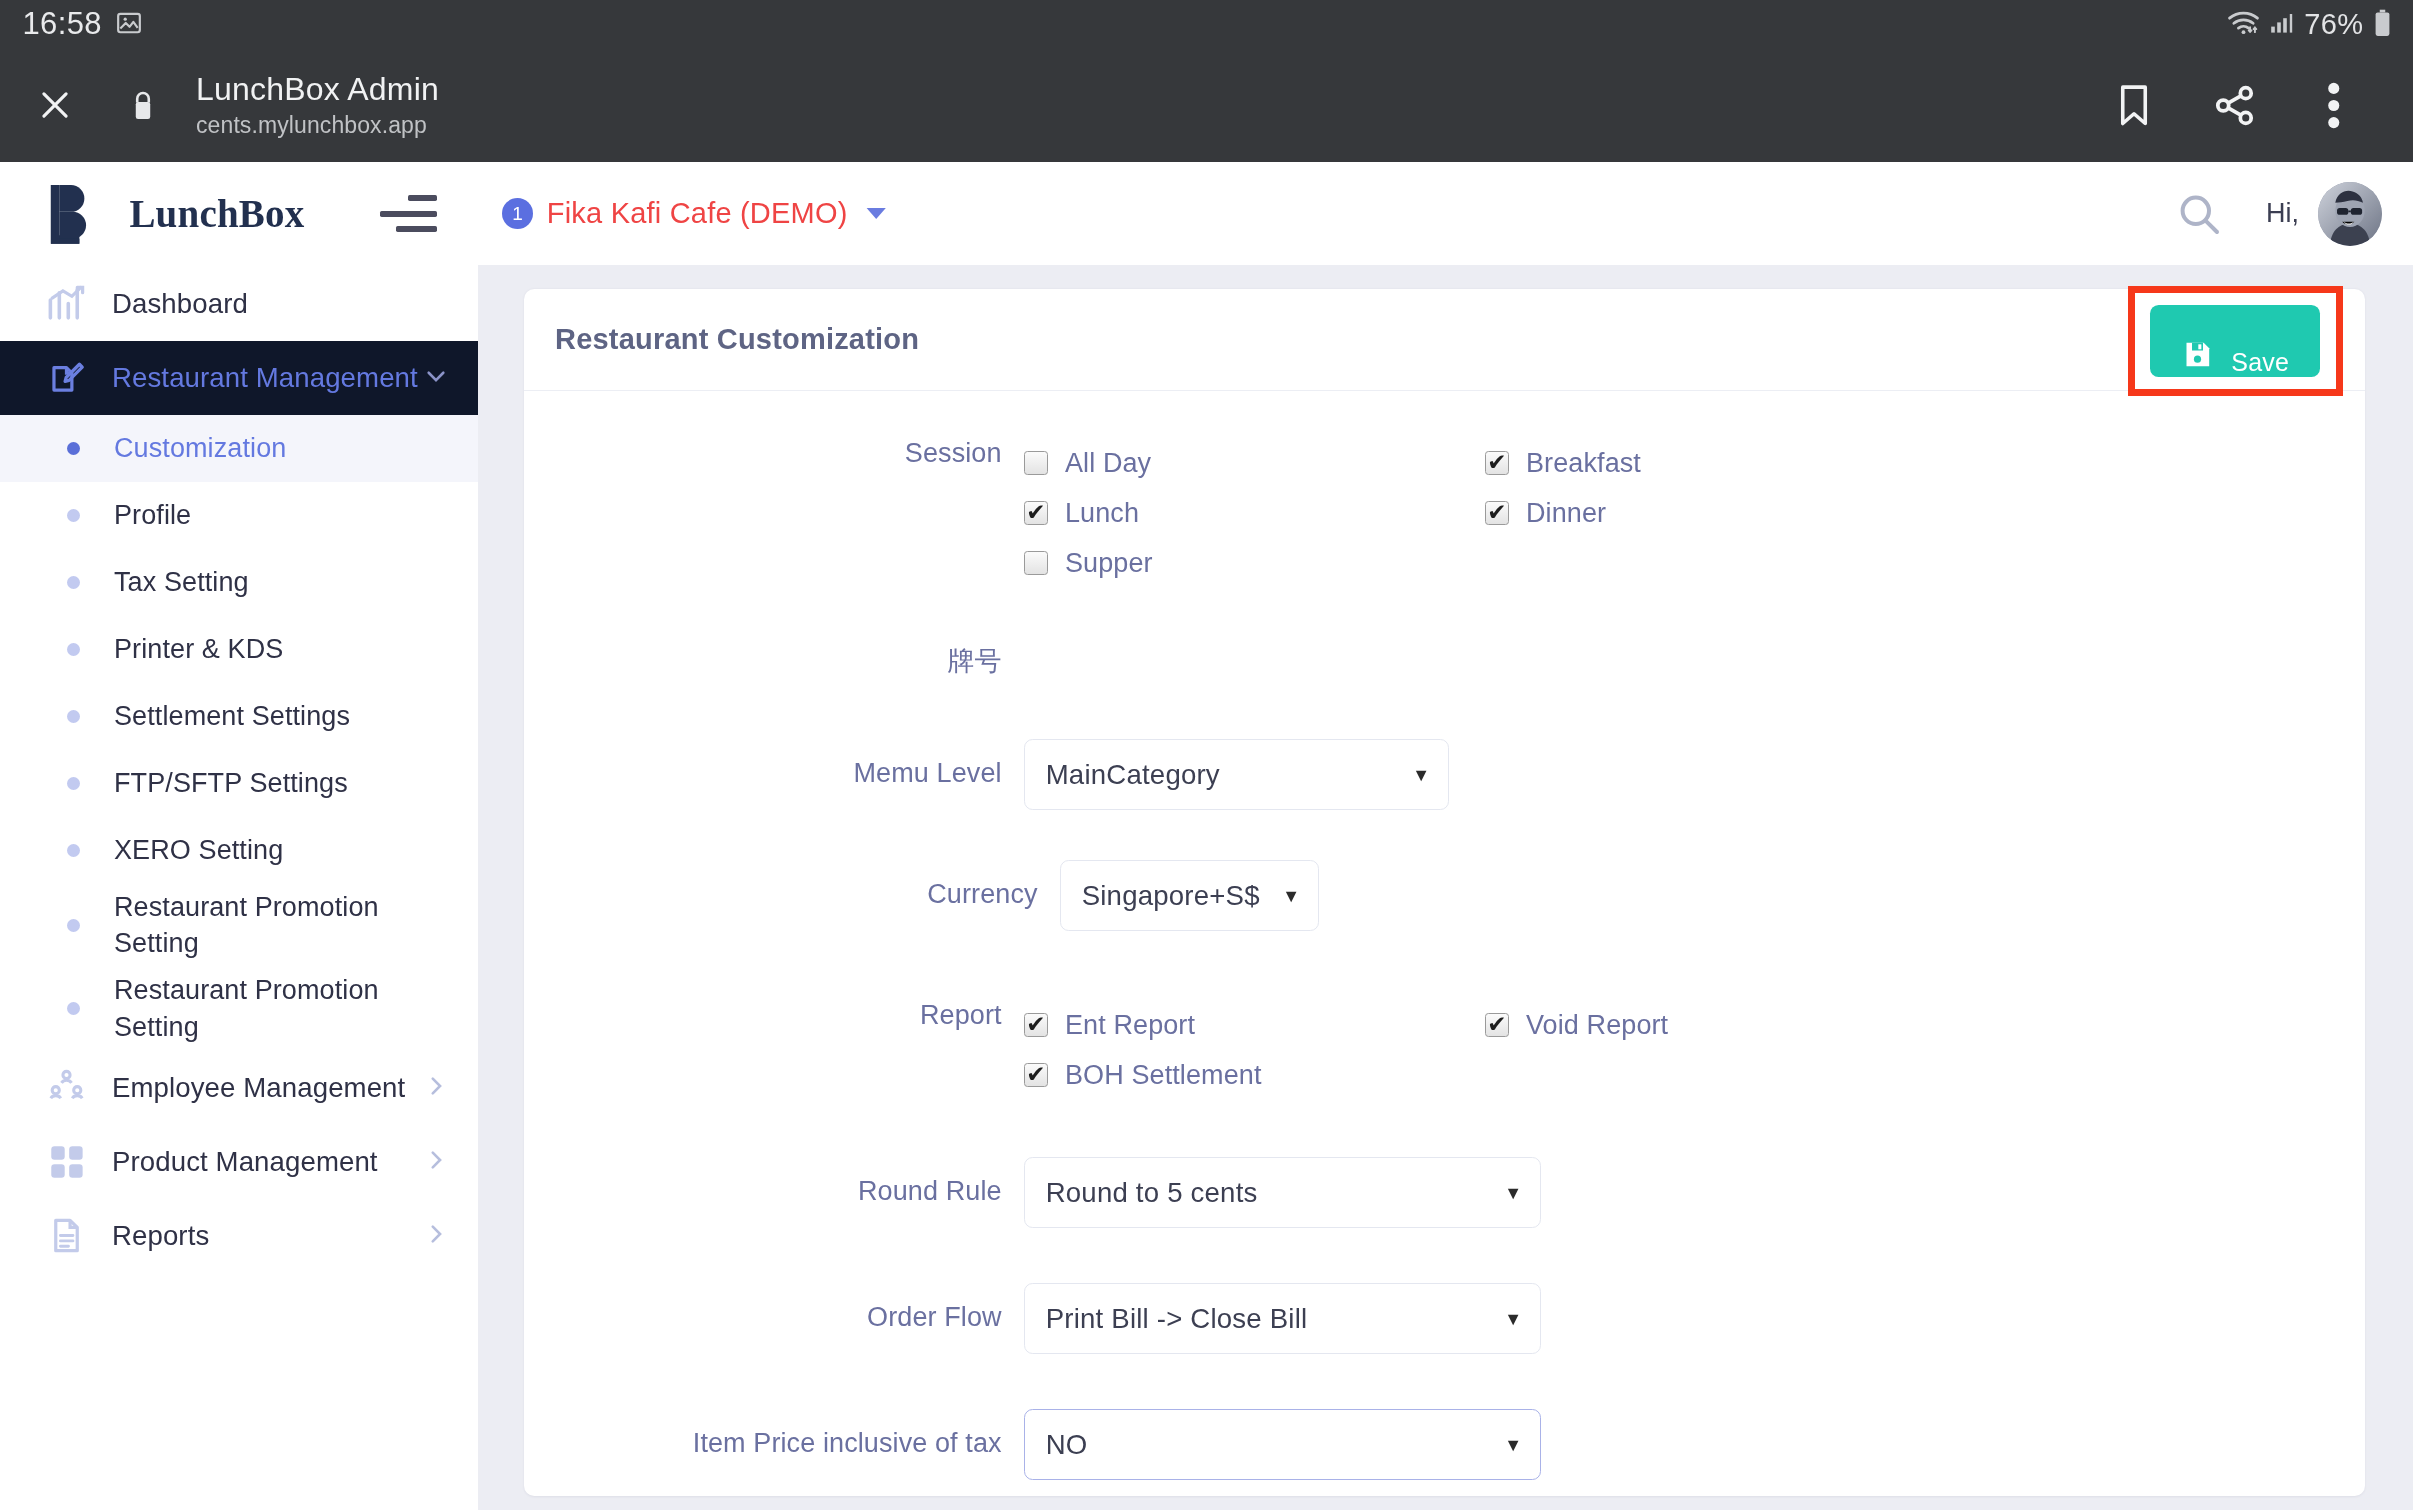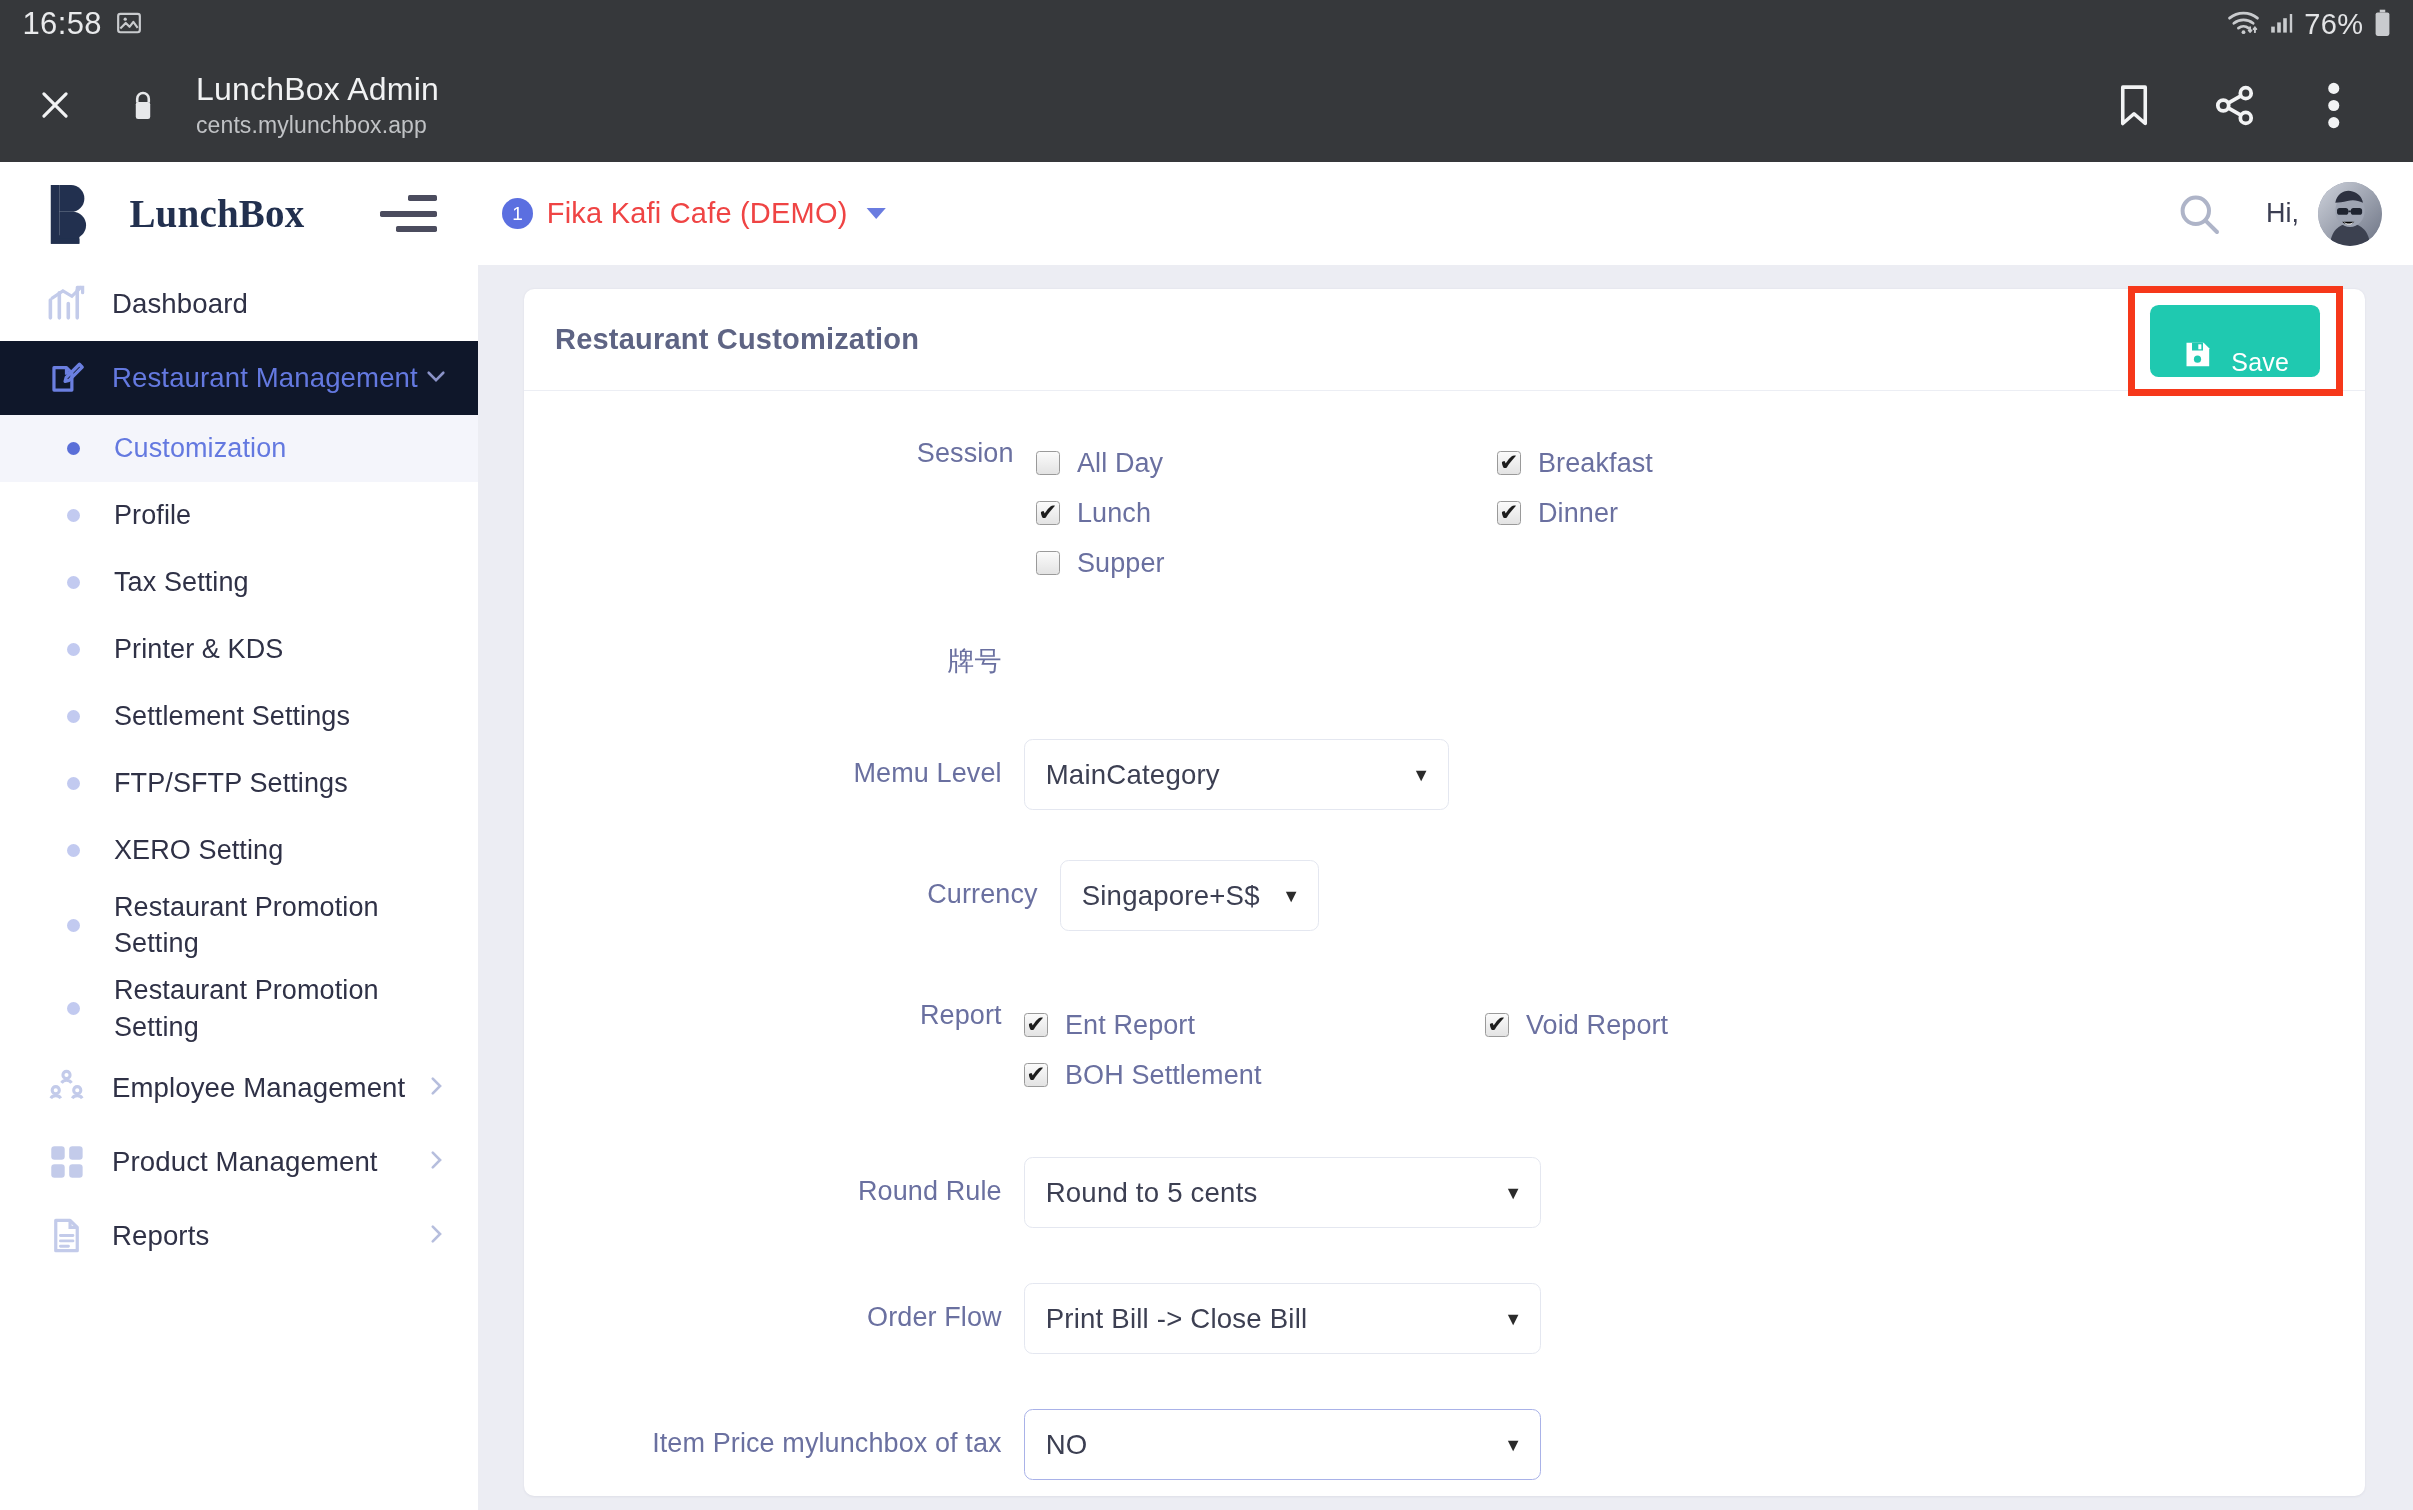--- a/index.html
+++ b/index.html
@@ -224,21 +224,21 @@
     content: "▼";
     position: absolute; right: 19px; top: 50%;
     transform: translateY(-50%);
     font-size: 18px; color: #2b2b2b; pointer-events: none;
   }
   .sel.w-menu { width: 425px; }
   .sel.w-cur  { width: 259px; }
   .sel.w-wide { width: 517px; }
   .sel.focused { border: 0.9px solid #a9b2e8; }
 
-  .row-sessions { margin-bottom: 55px; padding-left: 12px; }
+  .row-sessions { margin-bottom: 55px; }
   .row-paihao   { margin-bottom: 60px; }
   .row-menu     { margin-bottom: 50px; }
   .row-currency { margin-bottom: 69px; padding-left: 36px; }
   .row-report   { margin-bottom: 57px; }
   .row-round    { margin-bottom: 55px; }
   .row-order    { margin-bottom: 55px; }
   .lbl-mid { padding-top: 19px; }
 </style>
 </head>
 <body>
@@ -632,21 +632,21 @@
             <div class="form-field">
               <span class="sel-wrap">
                 <select class="sel w-wide">
                   <option>Print Bill -&gt; Close Bill</option>
                 </select>
               </span>
             </div>
           </div>
 
           <div class="form-row">
-            <div class="form-label lbl-mid">Item Price mylunchbox of tax</div>
+            <div class="form-label lbl-mid">Item Price inclusive of tax</div>
             <div class="form-field">
               <span class="sel-wrap">
                 <select class="sel w-wide focused">
                   <option>NO</option>
                 </select>
               </span>
             </div>
           </div>
 
         </div>

